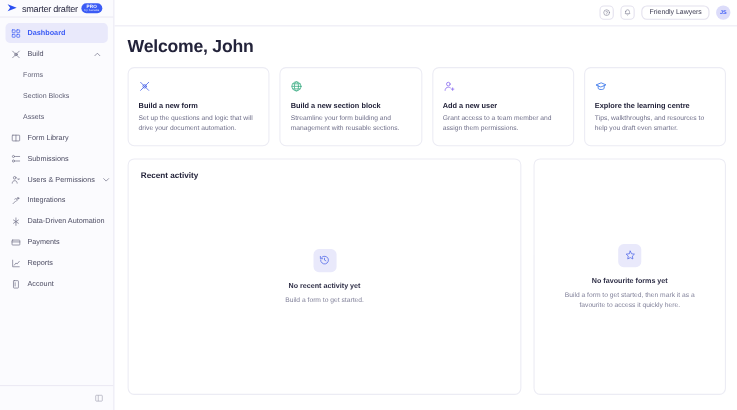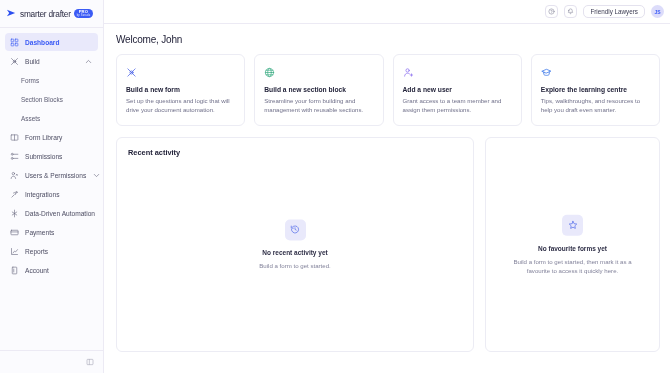--- a/index.html
+++ b/index.html
@@ -14,21 +14,21 @@
   
   .sidebar {
     width: 104px; height: 373px;
     background: #fbfbfe;
     border-right: 1px solid #eceaf4;
     display: flex; flex-direction: column;
     flex: 0 0 104px;
     position: relative;
   }
   .logo-row {
-    height: 28px;
+    height: 16px;
     display: flex; align-items: center;
     padding: 0 6px;
     gap: 3px;
     border-bottom: 1px solid #eceaf4;
   }
   .logo-mark { width: 11px; height: 11px; flex: 0 0 11px; display:block; }
   .logo-text {
     font-size: 8.3px; letter-spacing: -0.25px;
     color: #2a2a42; font-weight: 400;
     white-space: nowrap;
@@ -92,21 +92,21 @@
   }
   .avatar {
     width: 13px; height: 13px; border-radius: 50%;
     background: #dcdcfa; color: #3b5bf5;
     font-size: 5px; font-weight: 700;
     display: flex; align-items: center; justify-content: center;
     cursor: pointer;
   }
 
   .content { padding: 10px 10px 0 12px; overflow: hidden; }
-  .page-title { font-size: 10px; font-weight: 400; color: #23233a; letter-spacing: -0.2px; margin-bottom: 9px; }
+  .page-title { font-size: 16px; font-weight: 700; color: #23233a; letter-spacing: -0.2px; margin-bottom: 9px; }
 
   .cards { display: flex; gap: 9px; margin-bottom: 11px; }
   .card {
     flex: 1 1 0; min-width: 0;
     border: 1px solid #ececf4; border-radius: 6px;
     background: #fff; padding: 9px 9px 10px 9px;
     height: 72px; cursor: pointer;
   }
   .card-icon { width: 11px; height: 11px; margin-bottom: 11px; }
   .card-icon svg { width: 11px; height: 11px; fill: none; stroke-width: 1.6; stroke-linecap: round; stroke-linejoin: round; }

